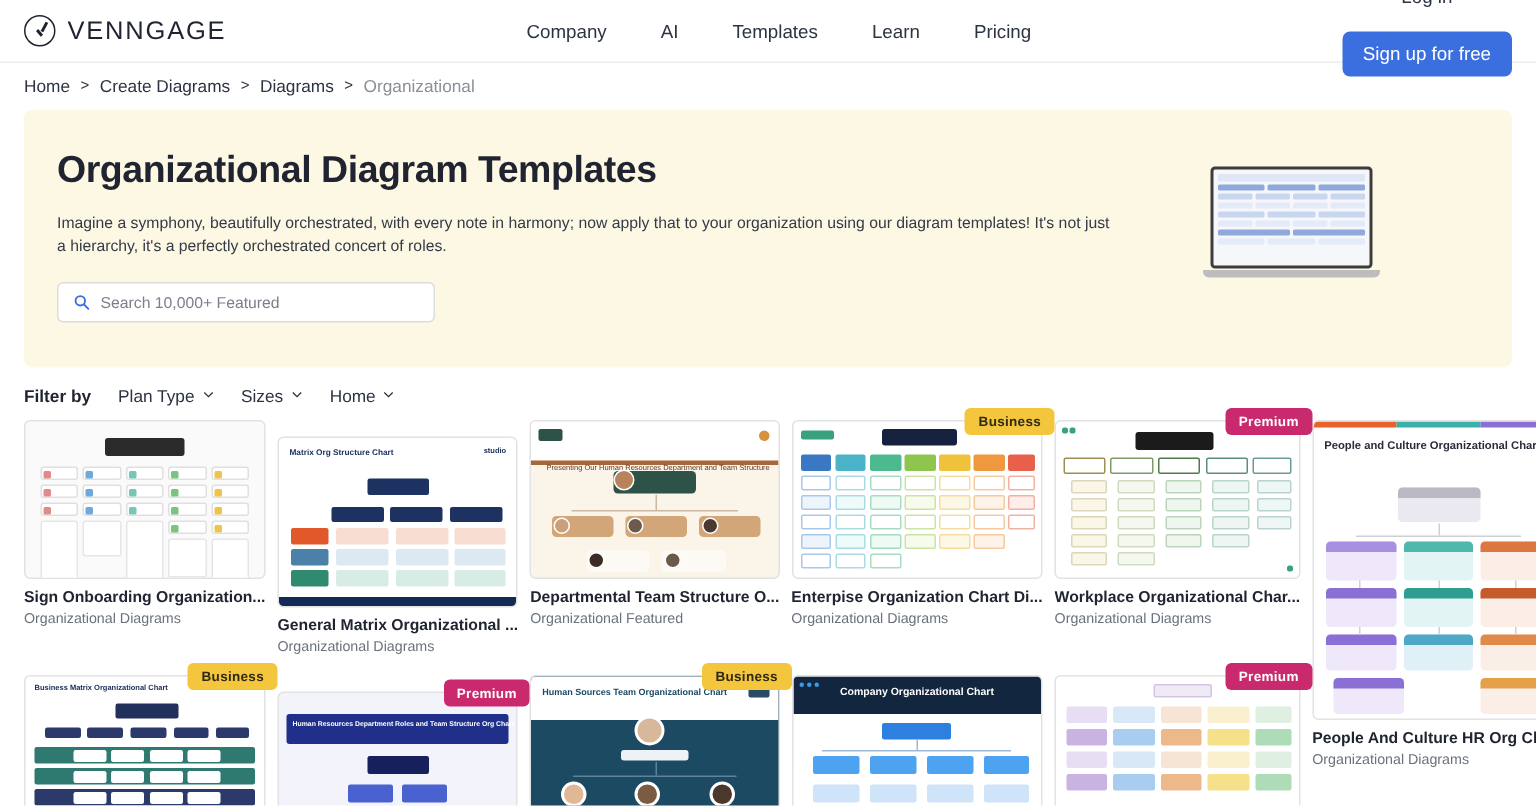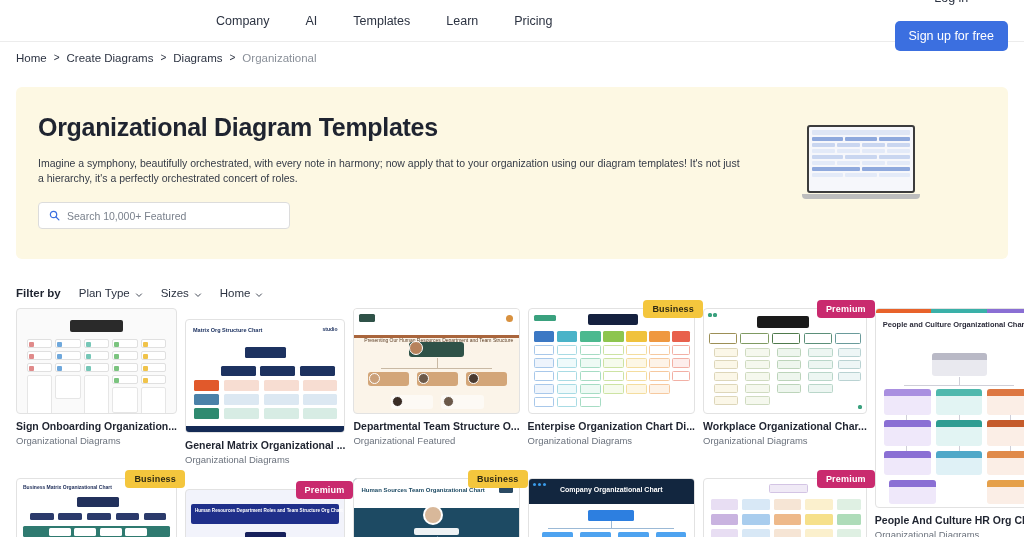--- a/index.html
+++ b/index.html
@@ -60,21 +60,21 @@
   .crumbs {
     height: 31px; display: flex; align-items: center; gap: 7px;
     padding: 0 16px; font-size: 11.5px;
   }
   .crumb { color: #2c3342; cursor: pointer; }
   .crumb.muted { color: #8a9099; cursor: default; text-align: right; }
   .crumb-sep { color: #2c3342; font-size: 10px; }
 
   
   .hero {
-    margin: 14px 16px;
+    margin: 0 16px;
     background: #fdf8e3;
     border-radius: 6px;
     height: 172px;
     padding: 26px 22px 0 22px;
     position: relative;
     overflow: hidden;
   }
   .hero h1 {
     font-size: 25px; font-weight: bold; letter-spacing: -0.3px;
     color: #1f2430;
@@ -115,21 +115,21 @@
   }
 
   
   .filters {
     display: flex; align-items: center; gap: 18px;
     padding: 14px 16px 9px 16px;
     font-size: 11.5px;
   }
   .filter-label { font-weight: bold; color: #1f2430; }
   .filter-pill {
-    display: flex; align-items: flex-end; gap: 5px;
+    display: flex; align-items: flex-start; gap: 5px;
     color: #2c3342; cursor: pointer;
   }
   .chev { width: 8px; height: 8px; }
 
   
   .grid {
     padding: 0 16px;
     display: grid;
     grid-template-columns: repeat(6, 1fr);
     column-gap: 8px;
@@ -224,20 +224,24 @@
   .t10 .hd { position:absolute; left:0; top:0; width:100%; height:25px; background:#12263f;}
   .t10 .hdtx { position:absolute; width:100%; top:7px; text-align:center; font-size:7px; font-weight:bold; color:#fff;}
 
   
   .t11 { background:#fff; }
 </style>
 </head>
 <body>
 
 <div class="nav">
+  <div class="brand">
+    <span class="brand-mark"></span>
+    <span class="brand-name">VENNGAGE</span>
+  </div>
   <div class="nav-links">
     <span class="nav-link">Company</span>
     <span class="nav-link">AI</span>
     <span class="nav-link">Templates</span>
     <span class="nav-link">Learn</span>
     <span class="nav-link">Pricing</span>
   </div>
   <div class="nav-right">
     <span class="login">Log in</span>
     <button class="signup">Sign up for free</button>

